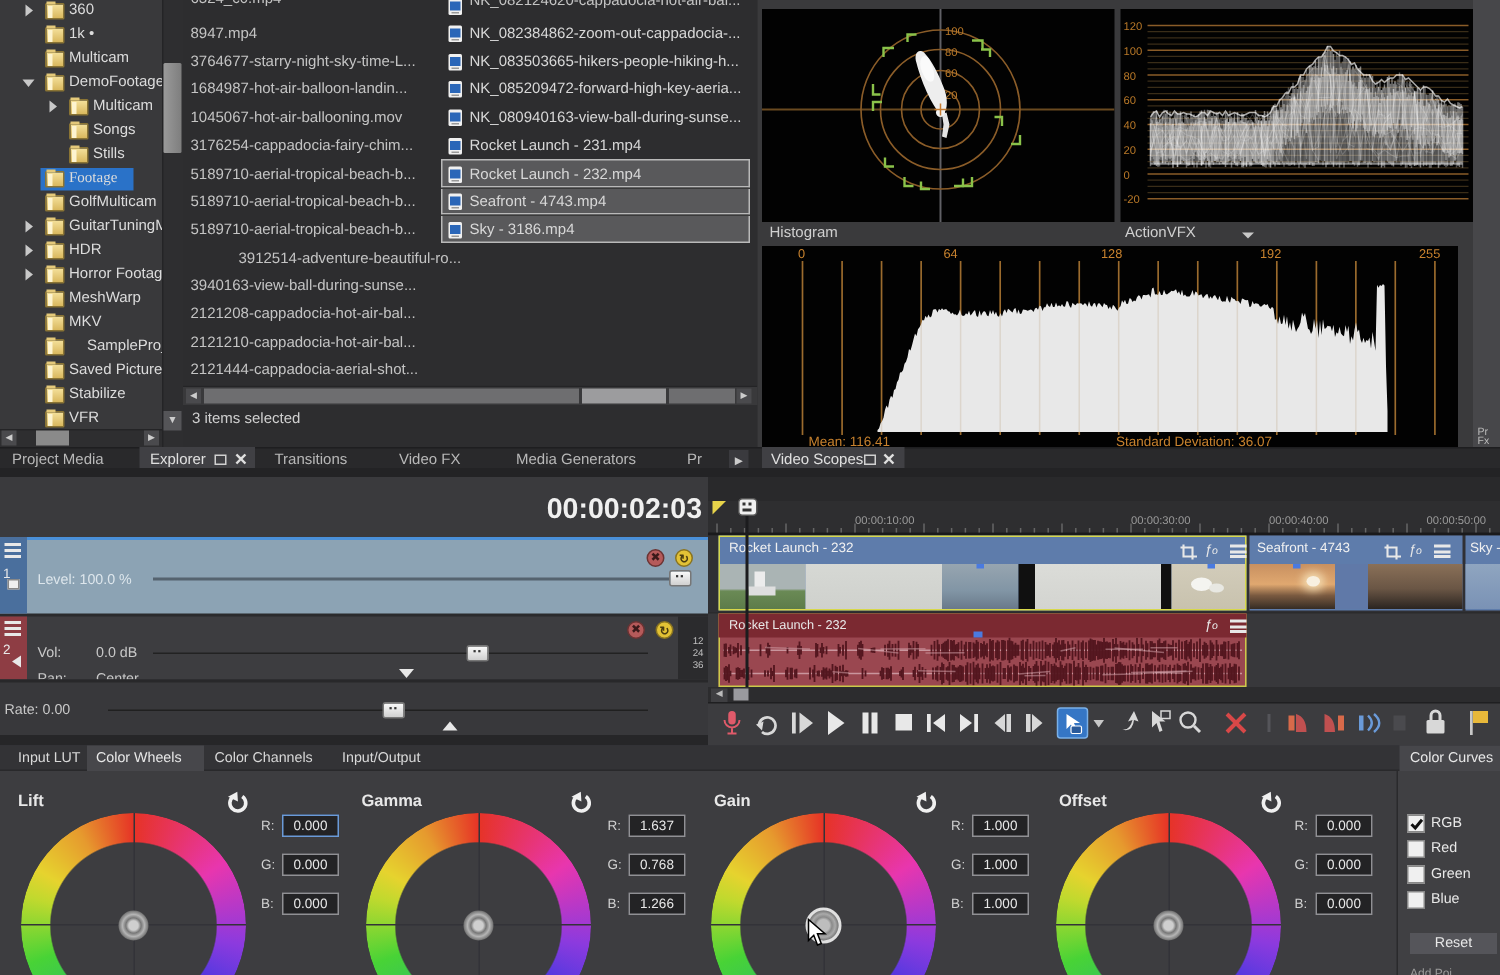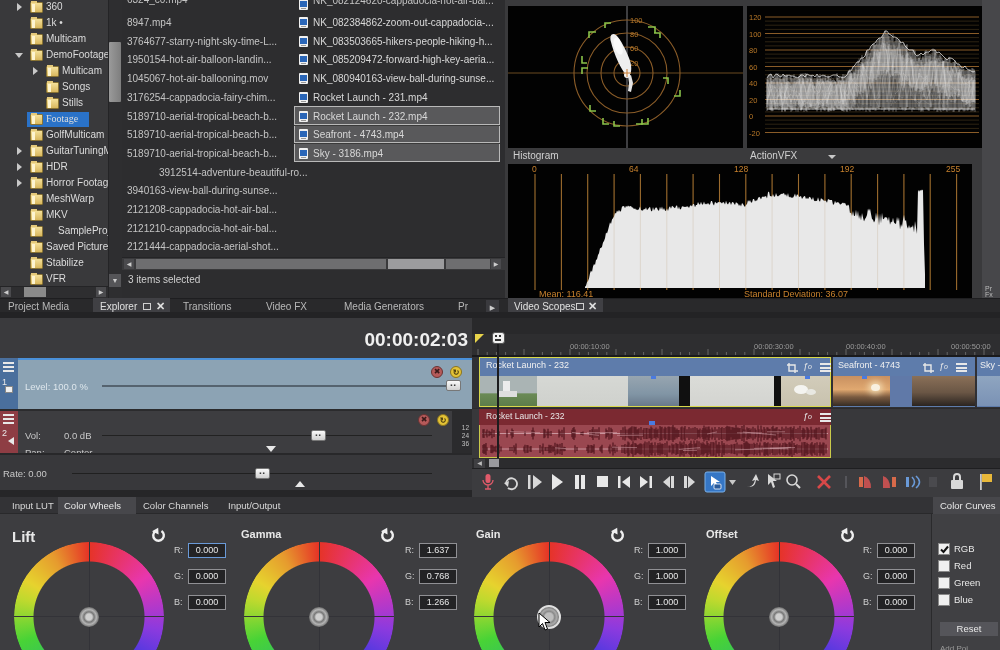--- a/index.html
+++ b/index.html
@@ -106,21 +106,21 @@
 <div class="abs" style="left:109px;top:42px;width:12px;height:60px;background:linear-gradient(90deg,#9a9a9a,#7e7e7e);border-radius:1px;"></div>
 <div class="abs" style="left:109px;top:274px;width:12px;height:13px;background:#555558;color:#ccc;font-size:7px;text-align:center;line-height:13px;">▼</div>
 <div class="abs" style="left:0px;top:286px;width:108px;height:12px;background:#2e2e30;border-top:1px solid #242426;"></div>
 <div class="abs" style="left:1px;top:287px;width:10px;height:10px;background:#4a4a4d;color:#ccc;font-size:6px;text-align:center;line-height:10px;">◀</div>
 <div class="abs" style="left:24px;top:287px;width:22px;height:10px;background:#8a8a8a;"></div>
 <div class="abs" style="left:96px;top:287px;width:10px;height:10px;background:#4a4a4d;color:#ccc;font-size:6px;text-align:center;line-height:10px;">▶</div>
 <div class="abs" style="left:122px;top:0px;width:383px;height:298px;background:#2d2d2f;"></div>
 <div class="abs" style="left:127px;top:-6px;width:160px;height:12px;color:#c4c4c4;font-size:10px;white-space:nowrap;">6324_c0.mp4</div>
 <div class="abs" style="left:127px;top:17px;width:170px;height:13px;color:#c4c4c4;font-size:10px;white-space:nowrap;overflow:hidden;">8947.mp4</div>
 <div class="abs" style="left:127px;top:35.7px;width:170px;height:13px;color:#c4c4c4;font-size:10px;white-space:nowrap;overflow:hidden;">3764677-starry-night-sky-time-L...</div>
-<div class="abs" style="left:127px;top:54.400000000000006px;width:170px;height:13px;color:#c4c4c4;font-size:10px;white-space:nowrap;overflow:hidden;">1950154-hot-air-balloon-landin...</div>
+<div class="abs" style="left:127px;top:54.400000000000006px;width:170px;height:13px;color:#c4c4c4;font-size:10px;white-space:nowrap;overflow:hidden;">1684987-hot-air-balloon-landin...</div>
 <div class="abs" style="left:127px;top:73.10000000000001px;width:170px;height:13px;color:#c4c4c4;font-size:10px;white-space:nowrap;overflow:hidden;">1045067-hot-air-ballooning.mov</div>
 <div class="abs" style="left:127px;top:91.80000000000001px;width:170px;height:13px;color:#c4c4c4;font-size:10px;white-space:nowrap;overflow:hidden;">3176254-cappadocia-fairy-chim...</div>
 <div class="abs" style="left:127px;top:110.50000000000001px;width:170px;height:13px;color:#c4c4c4;font-size:10px;white-space:nowrap;overflow:hidden;">5189710-aerial-tropical-beach-b...</div>
 <div class="abs" style="left:127px;top:129.20000000000002px;width:170px;height:13px;color:#c4c4c4;font-size:10px;white-space:nowrap;overflow:hidden;">5189710-aerial-tropical-beach-b...</div>
 <div class="abs" style="left:127px;top:147.9px;width:170px;height:13px;color:#c4c4c4;font-size:10px;white-space:nowrap;overflow:hidden;">5189710-aerial-tropical-beach-b...</div>
 <div class="abs" style="left:127px;top:166.6px;width:170px;height:13px;color:#c4c4c4;font-size:10px;white-space:nowrap;overflow:hidden;margin-left:32px;">3912514-adventure-beautiful-ro...</div>
 <div class="abs" style="left:127px;top:185.29999999999998px;width:170px;height:13px;color:#c4c4c4;font-size:10px;white-space:nowrap;overflow:hidden;">3940163-view-ball-during-sunse...</div>
 <div class="abs" style="left:127px;top:203.99999999999997px;width:170px;height:13px;color:#c4c4c4;font-size:10px;white-space:nowrap;overflow:hidden;">2121208-cappadocia-hot-air-bal...</div>
 <div class="abs" style="left:127px;top:222.69999999999996px;width:170px;height:13px;color:#c4c4c4;font-size:10px;white-space:nowrap;overflow:hidden;">2121210-cappadocia-hot-air-bal...</div>
 <div class="abs" style="left:127px;top:241.39999999999995px;width:170px;height:13px;color:#c4c4c4;font-size:10px;white-space:nowrap;overflow:hidden;">2121444-cappadocia-aerial-shot...</div>
@@ -1437,21 +1437,21 @@
   </svg>
 <div class="abs" style="left:0px;top:497px;width:1000px;height:153px;background:#3d3d40;"></div>
 <div class="abs" style="left:0px;top:497px;width:1000px;height:17px;background:#333336;border-bottom:1px solid #29292b;"></div>
 <div class="abs" style="left:12px;top:500px;width:60px;height:12px;color:#d8d8d8;font-size:9.5px;">Input LUT</div>
 <div class="abs" style="left:58px;top:497px;width:78px;height:17px;background:#47474b;"></div>
 <div class="abs" style="left:64px;top:500px;width:70px;height:12px;color:#e8e8e8;font-size:9.5px;">Color Wheels</div>
 <div class="abs" style="left:143px;top:500px;width:75px;height:12px;color:#d8d8d8;font-size:9.5px;">Color Channels</div>
 <div class="abs" style="left:228px;top:500px;width:70px;height:12px;color:#d8d8d8;font-size:9.5px;">Input/Output</div>
 <div class="abs" style="left:933px;top:497px;width:67px;height:17px;background:#47474b;"></div>
 <div class="abs" style="left:940px;top:500px;width:60px;height:12px;color:#e8e8e8;font-size:9.5px;">Color Curves</div>
-<div class="abs" style="left:12px;top:528px;width:70px;height:14px;color:#e8e8e8;font-size:15px;font-weight:bold;">Lift</div>
+<div class="abs" style="left:12px;top:528px;width:70px;height:14px;color:#e8e8e8;font-size:11px;font-weight:bold;">Lift</div>
 <svg class="abs" style="left:150px;top:527px;" width="18" height="17" viewBox="0 0 18 17">
     <path d="M11.5,4.0 A5.3,5.3 0 1 1 5.3,4.2" stroke="#f0f0f0" stroke-width="2.4" fill="none"></path>
     <path d="M8.2,0.8 L8.6,7.4 L2.0,4.2 Z" fill="#f0f0f0"></path>
   </svg>
 <div class="abs" style="left:14px;top:542px;width:150px;height:150px;border-radius:50%;
 background:conic-gradient(from 0deg,#e63326,#e836ae 55deg,#8c3ade 100deg,#3338e0 140deg,#35c4e0 180deg,#35c060 220deg,#48d336 250deg,#c0d92e 285deg,#e6d32e 300deg,#e69a2e 330deg,#e63326 360deg);
 -webkit-mask:radial-gradient(circle,transparent 0 55px,#000 56px);mask:radial-gradient(circle,transparent 0 55px,#000 56px);"></div>
 <div class="abs" style="left:14px;top:616px;width:150px;height:1px;background:#333338;"></div>
 <div class="abs" style="left:89px;top:542px;width:1px;height:108px;background:#333338;"></div>
 <div class="abs" style="left:79px;top:607px;width:20px;height:20px;border-radius:50%;background:radial-gradient(circle,#cfcfcf 0 22%,#777 36%,#b5b5b5 52%,#6a6a6a 72%,#909090 100%);"></div>

